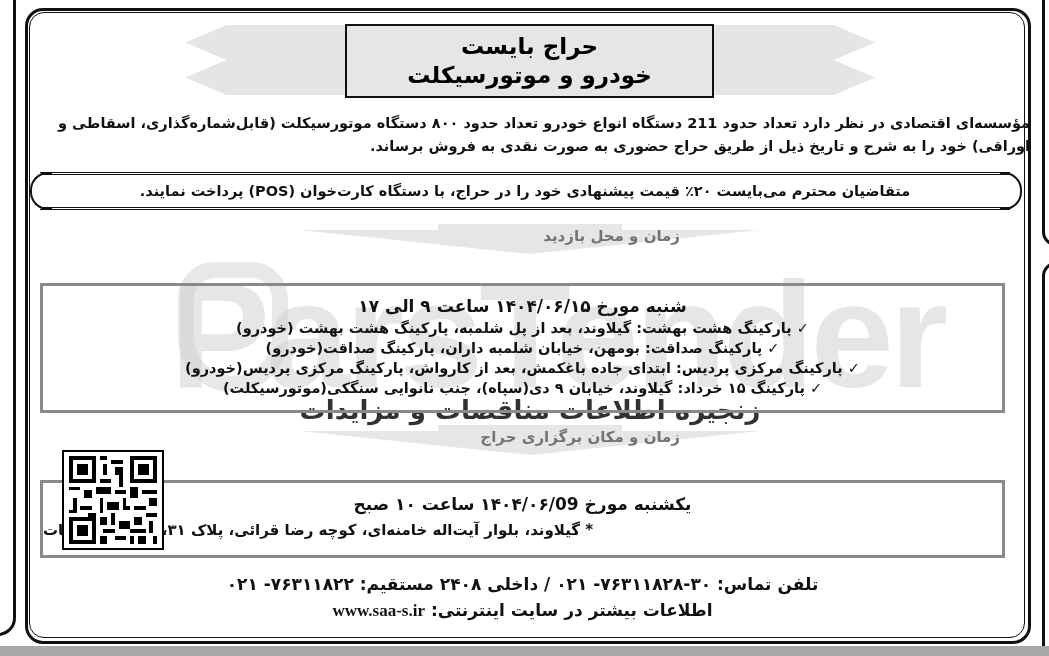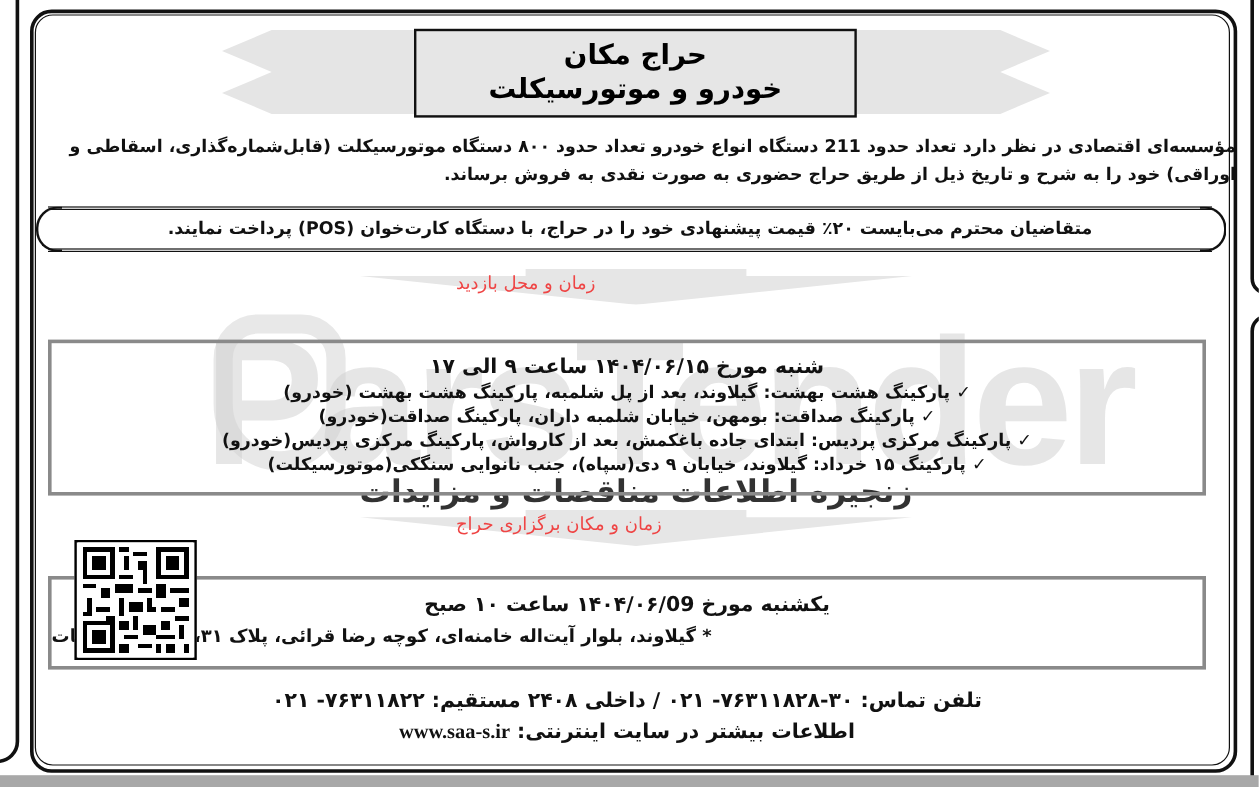--- a/index.html
+++ b/index.html
@@ -80,22 +80,22 @@
       position:absolute; top:172px; width:22px; height:38px;
       box-sizing:border-box; border:2px solid #111;
     }
     .notice-cap-left { left:30px; border-right:none; border-radius:18px 0 0 18px; }
     .notice-cap-right { left:1000px; border-left:none; border-radius:0 18px 18px 0; }
     .section-banner {
       position:absolute; height:30px; background:#e6e6e6;
       clip-path:polygon(0 20%, 30% 20%, 30% 0, 70% 0, 70% 20%, 100% 20%, 50% 100%);
     }
     .section-label {
-      position:absolute; direction:rtl; text-align:left;
-      font-size:15px; font-weight:normal; color:#ef4444;
+      position:absolute; direction:rtl; text-align:right;
+      font-size:15px; font-weight:bold; color:#737373;
     }
     .visit-box {
       position:absolute; left:40px; top:283px; width:965px; height:130px;
       border-top:3px solid #8a8a8a; border-left:3px solid #8a8a8a; border-right:3px solid #8a8a8a;
       border-bottom:3px solid #8a8a8a;
       box-sizing:border-box; direction:rtl; text-align:center;
     }
     .visit-date {
       font-size:17px; font-weight:bold; margin-top:8px; line-height:24px;
     }
@@ -132,21 +132,21 @@
 
 <div class="frame"></div>
 <div class="frame-inner"></div>
 
 <div class="watermark-shield"></div>
 <div class="watermark">ParsTender</div>
 <div class="watermark-sub">زنجیره اطلاعات مناقصات و مزایدات</div>
 
 <div class="arrow-banner title-banner"></div>
 <div class="title-box">
-  <div class="title-line">حراج مکان</div>
+  <div class="title-line">حراج بایست</div>
   <div class="title-line">خودرو و موتورسیکلت</div>
 </div>
 
 <div class="intro">مؤسسه‌ای اقتصادی در نظر دارد تعداد حدود 211 دستگاه انواع خودرو تعداد حدود ۸۰۰ دستگاه موتورسیکلت (قابل‌شماره‌گذاری، اسقاطی و اوراقی) خود را به شرح و تاریخ ذیل از طریق حراج حضوری به صورت نقدی به فروش برساند.</div>
 
 <div class="notice-cap-left"></div>
 <div class="notice-cap-right"></div>
 <div class="notice-box">
   <span>متقاضیان محترم می‌بایست ۲۰٪ قیمت پیشنهادی خود را در حراج، با دستگاه کارت‌خوان (POS) پرداخت نمایند.</span>
 </div>

